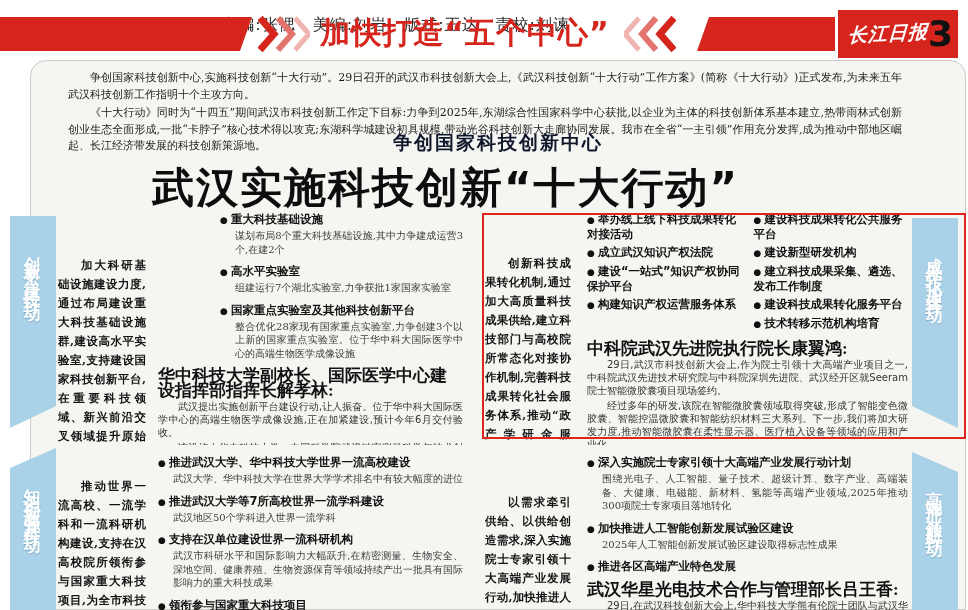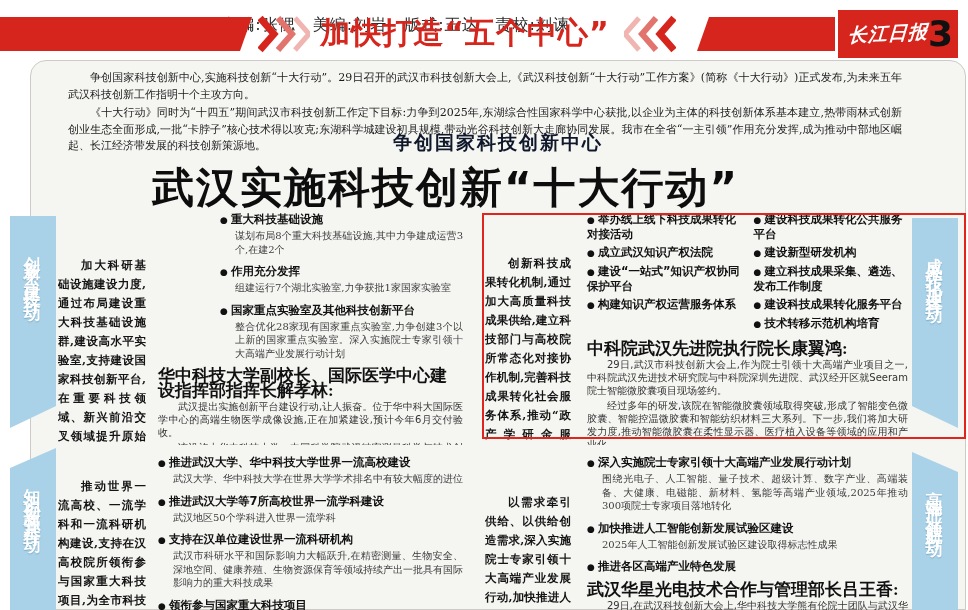--- a/index.html
+++ b/index.html
@@ -118,26 +118,26 @@
 
     <section class="quad q0">
       <div class="lead">加大科研基础设施建设力度,通过布局建设重大科技基础设施群,建设高水平实验室,支持建设国家科技创新平台,在重要科技领域、新兴前沿交叉领域提升原始创新能力。</div>
       <div class="content">
         <div class="bullets">
           <div class="bullet">
             <div class="b-title">重大科技基础设施</div>
             <div class="b-desc">谋划布局8个重大科技基础设施,其中力争建成运营3个,在建2个</div>
           </div>
           <div class="bullet">
-            <div class="b-title">作用充分发挥</div>
+            <div class="b-title">高水平实验室</div>
             <div class="b-desc">组建运行7个湖北实验室,力争获批1家国家实验室</div>
           </div>
           <div class="bullet">
             <div class="b-title">国家重点实验室及其他科技创新平台</div>
-            <div class="b-desc">整合优化28家现有国家重点实验室,力争创建3个以上新的国家重点实验室。深入实施院士专家引领十大高端产业发展行动计划</div>
+            <div class="b-desc">整合优化28家现有国家重点实验室,力争创建3个以上新的国家重点实验室。位于华中科大国际医学中心的高端生物医学成像设施</div>
           </div>
         </div>
         <div class="quote">
           <div class="q-speaker">华中科技大学副校长、国际医学中心建设指挥部指挥长解孝林:</div>
           <p class="q-para">武汉提出实施创新平台建设行动,让人振奋。位于华中科大国际医学中心的高端生物医学成像设施,正在加紧建设,预计今年6月交付验收。</p>
           <p class="q-para">该设施由华中科技大学、中国科学院武汉精密测量科学与技术创新研究院共建,将为生命科学基础研究、重大疾病的诊疗机理、关键药物研发提供先进的、全方位的观测手段。</p>
 
         </div>
       </div>
     </section>

